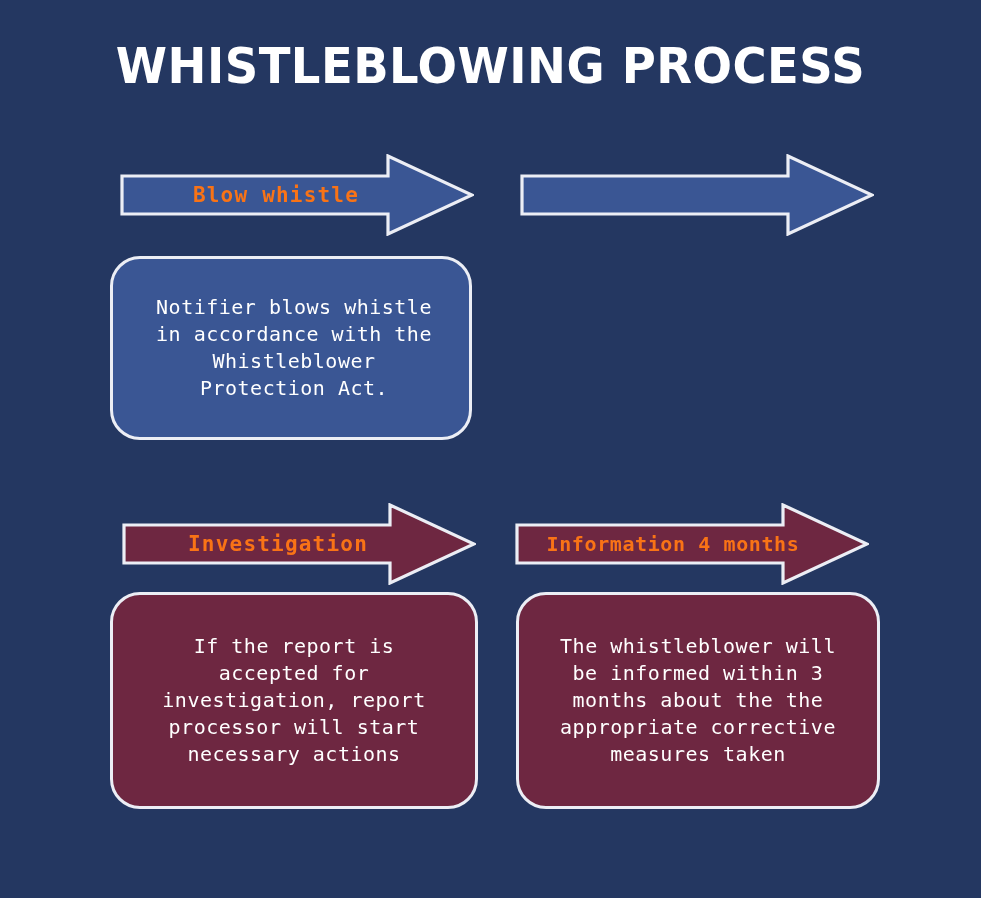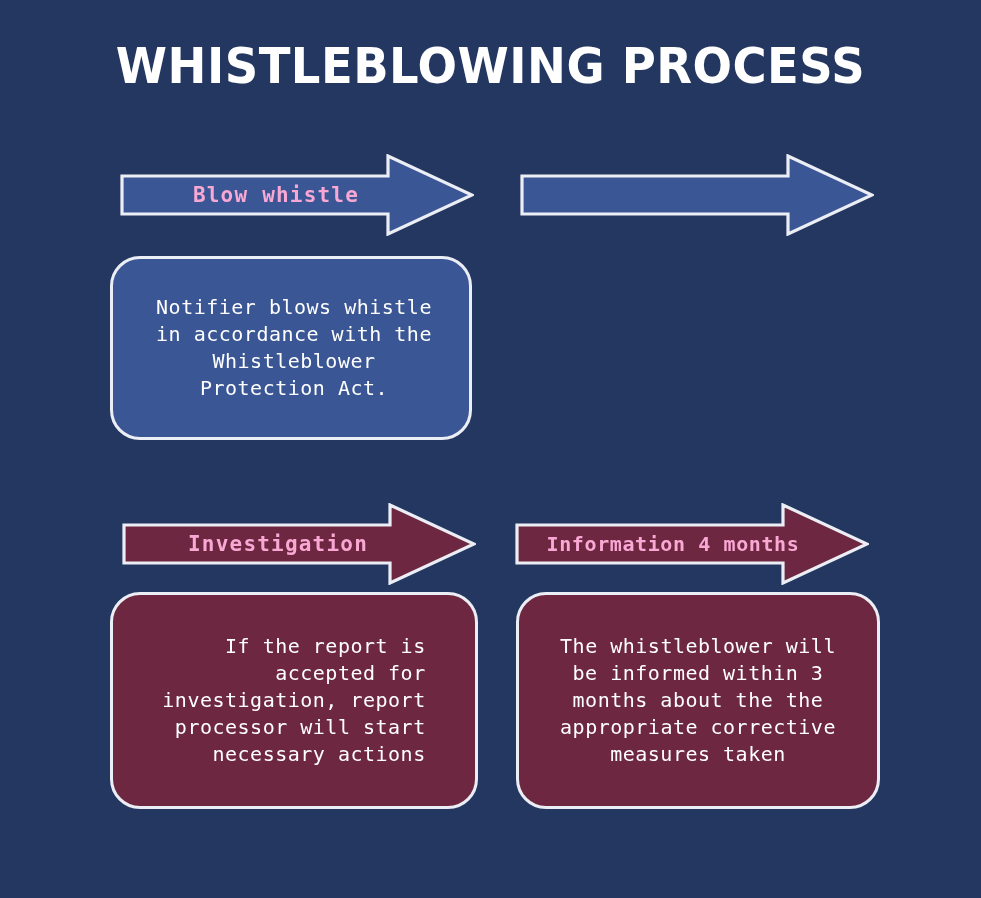--- a/index.html
+++ b/index.html
@@ -55,21 +55,21 @@
   }
   .arrow .arrow-label {
     position: absolute;
     left: 6px;
     top: 0;
     width: 300px;
     height: 82px;
     display: flex;
     align-items: center;
     justify-content: center;
-    color: #f9a8d4;
+    color: #f97316;
     font-family: "DejaVu Sans Mono", monospace;
     font-size: 21px;
     font-weight: 700;
     letter-spacing: 1.2px;
     white-space: nowrap;
     pointer-events: none;
   }
   .arrow.wide .arrow-label {
     font-size: 20px;
     letter-spacing: 0.6px;
@@ -135,21 +135,21 @@
   </div>
 
 
   <div class="arrow" id="arrow-3">
     <svg viewBox="0 0 354 82" preserveAspectRatio="none">
       <polygon points="2,22 268,22 268,2 352,41 268,80 268,60 2,60" fill="#6e2741" stroke="#eceef5" stroke-width="3.2" stroke-linejoin="miter"></polygon>
     </svg>
     <div class="arrow-label">Investigation</div>
   </div>
 
-  <div class="card maroon" id="card-3" style="background: rgb(110, 39, 65); text-align: right;">If the report is
+  <div class="card maroon" id="card-3" style="background: rgb(110, 39, 65);">If the report is
 accepted for
 investigation, report
 processor will start
 necessary actions</div>
 
   <div class="arrow wide" id="arrow-4">
     <svg viewBox="0 0 354 82" preserveAspectRatio="none">
       <polygon points="2,22 268,22 268,2 352,41 268,80 268,60 2,60" fill="#6e2741" stroke="#eceef5" stroke-width="3.2" stroke-linejoin="miter"></polygon>
     </svg>
     <div class="arrow-label">Information 4 months</div>

